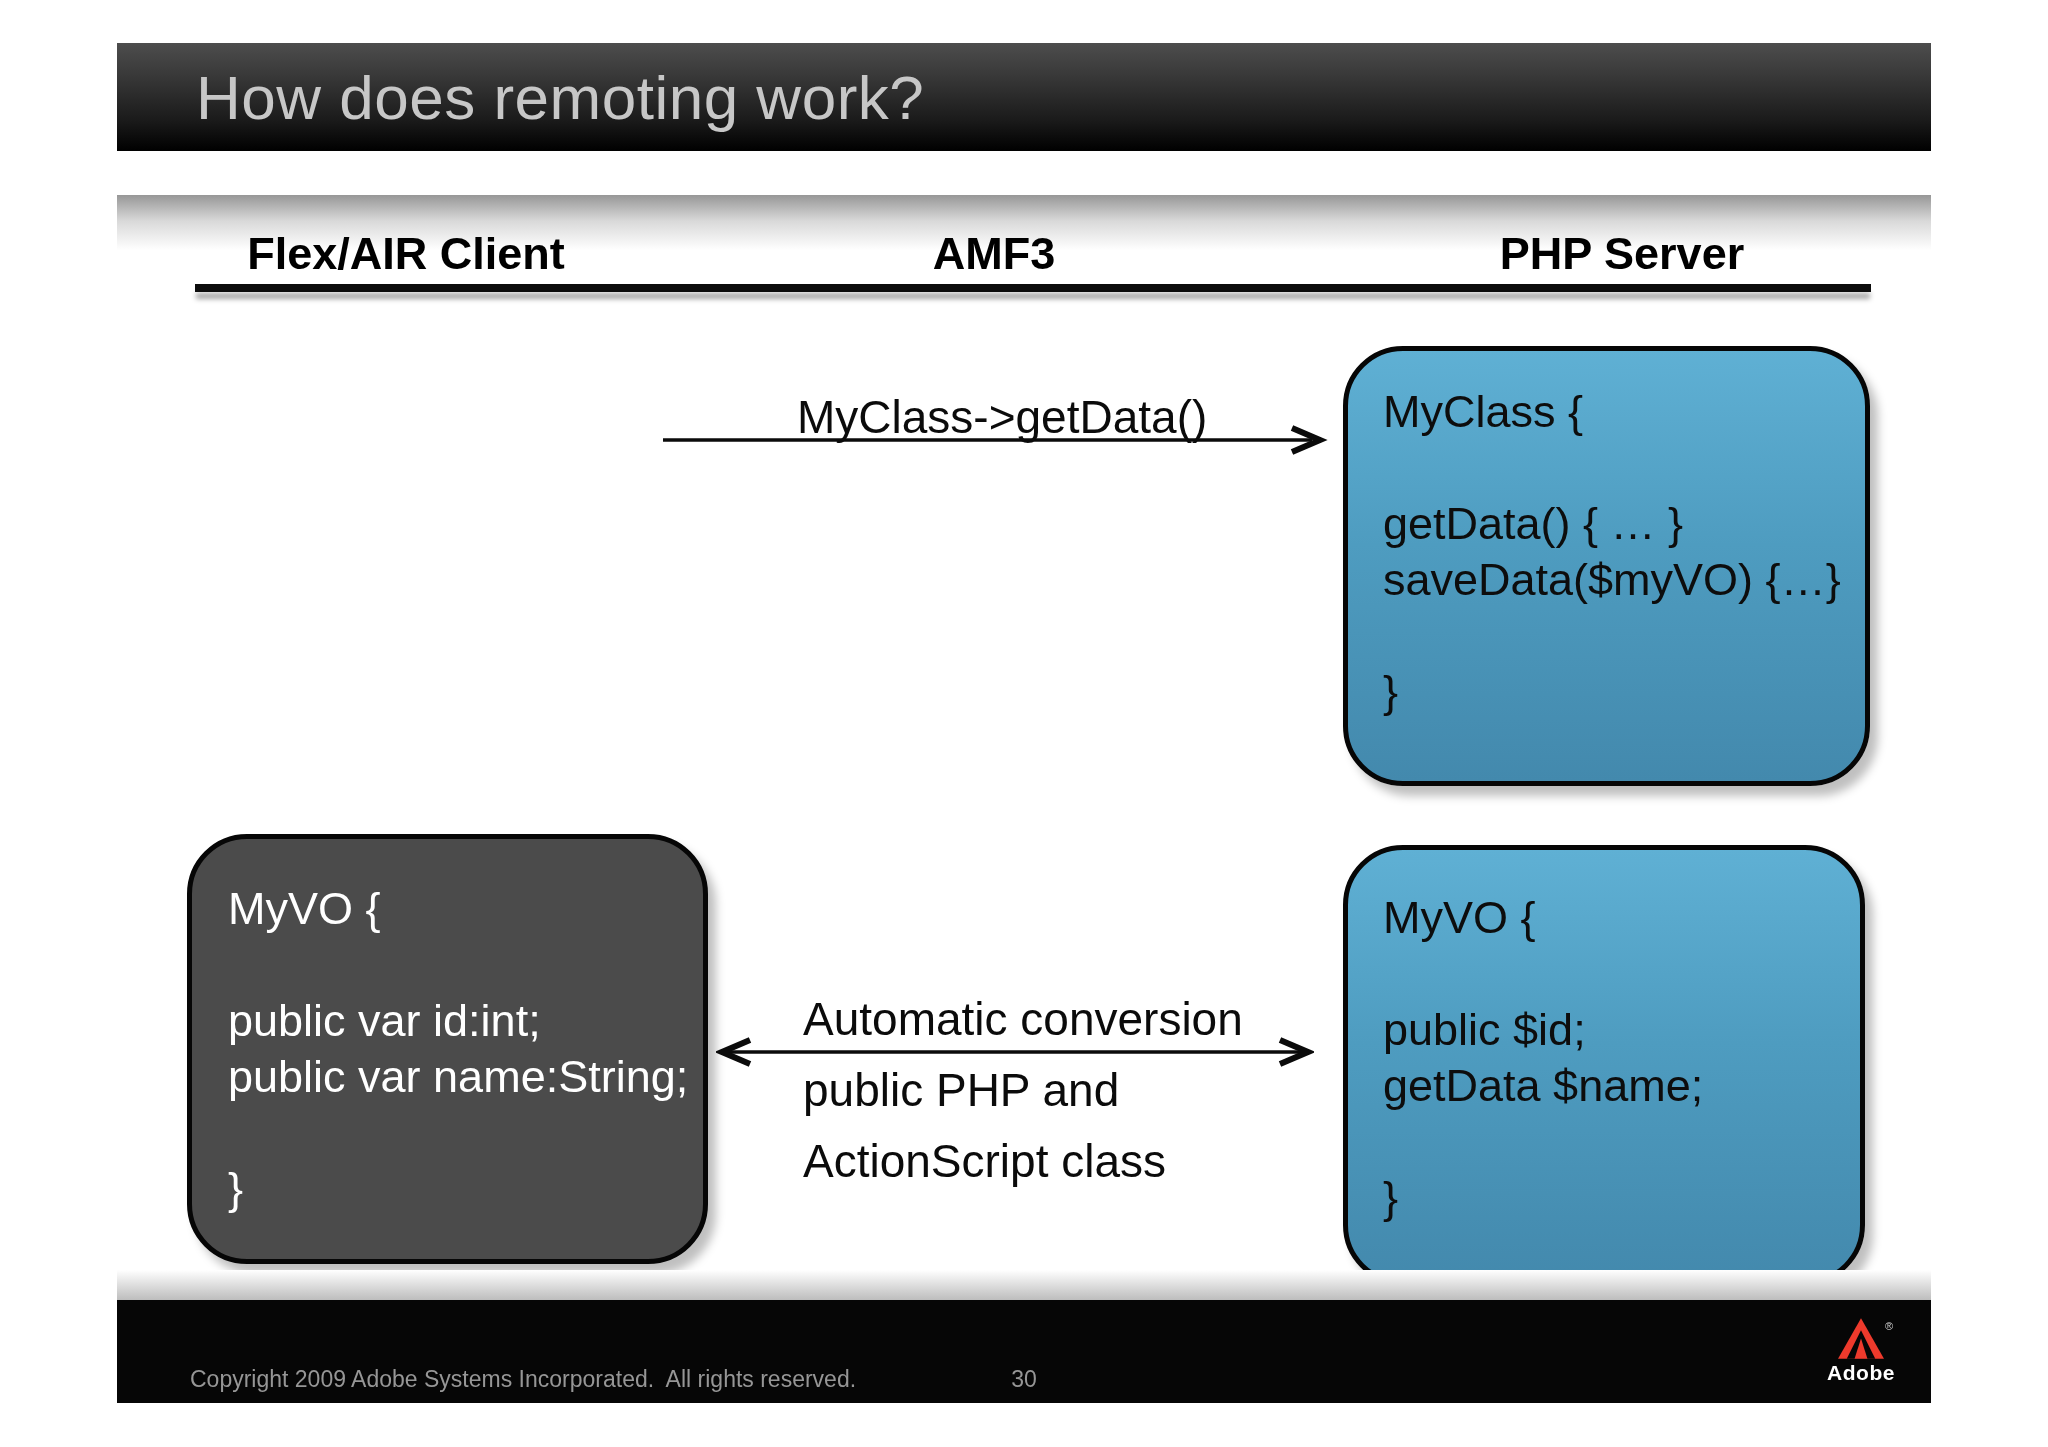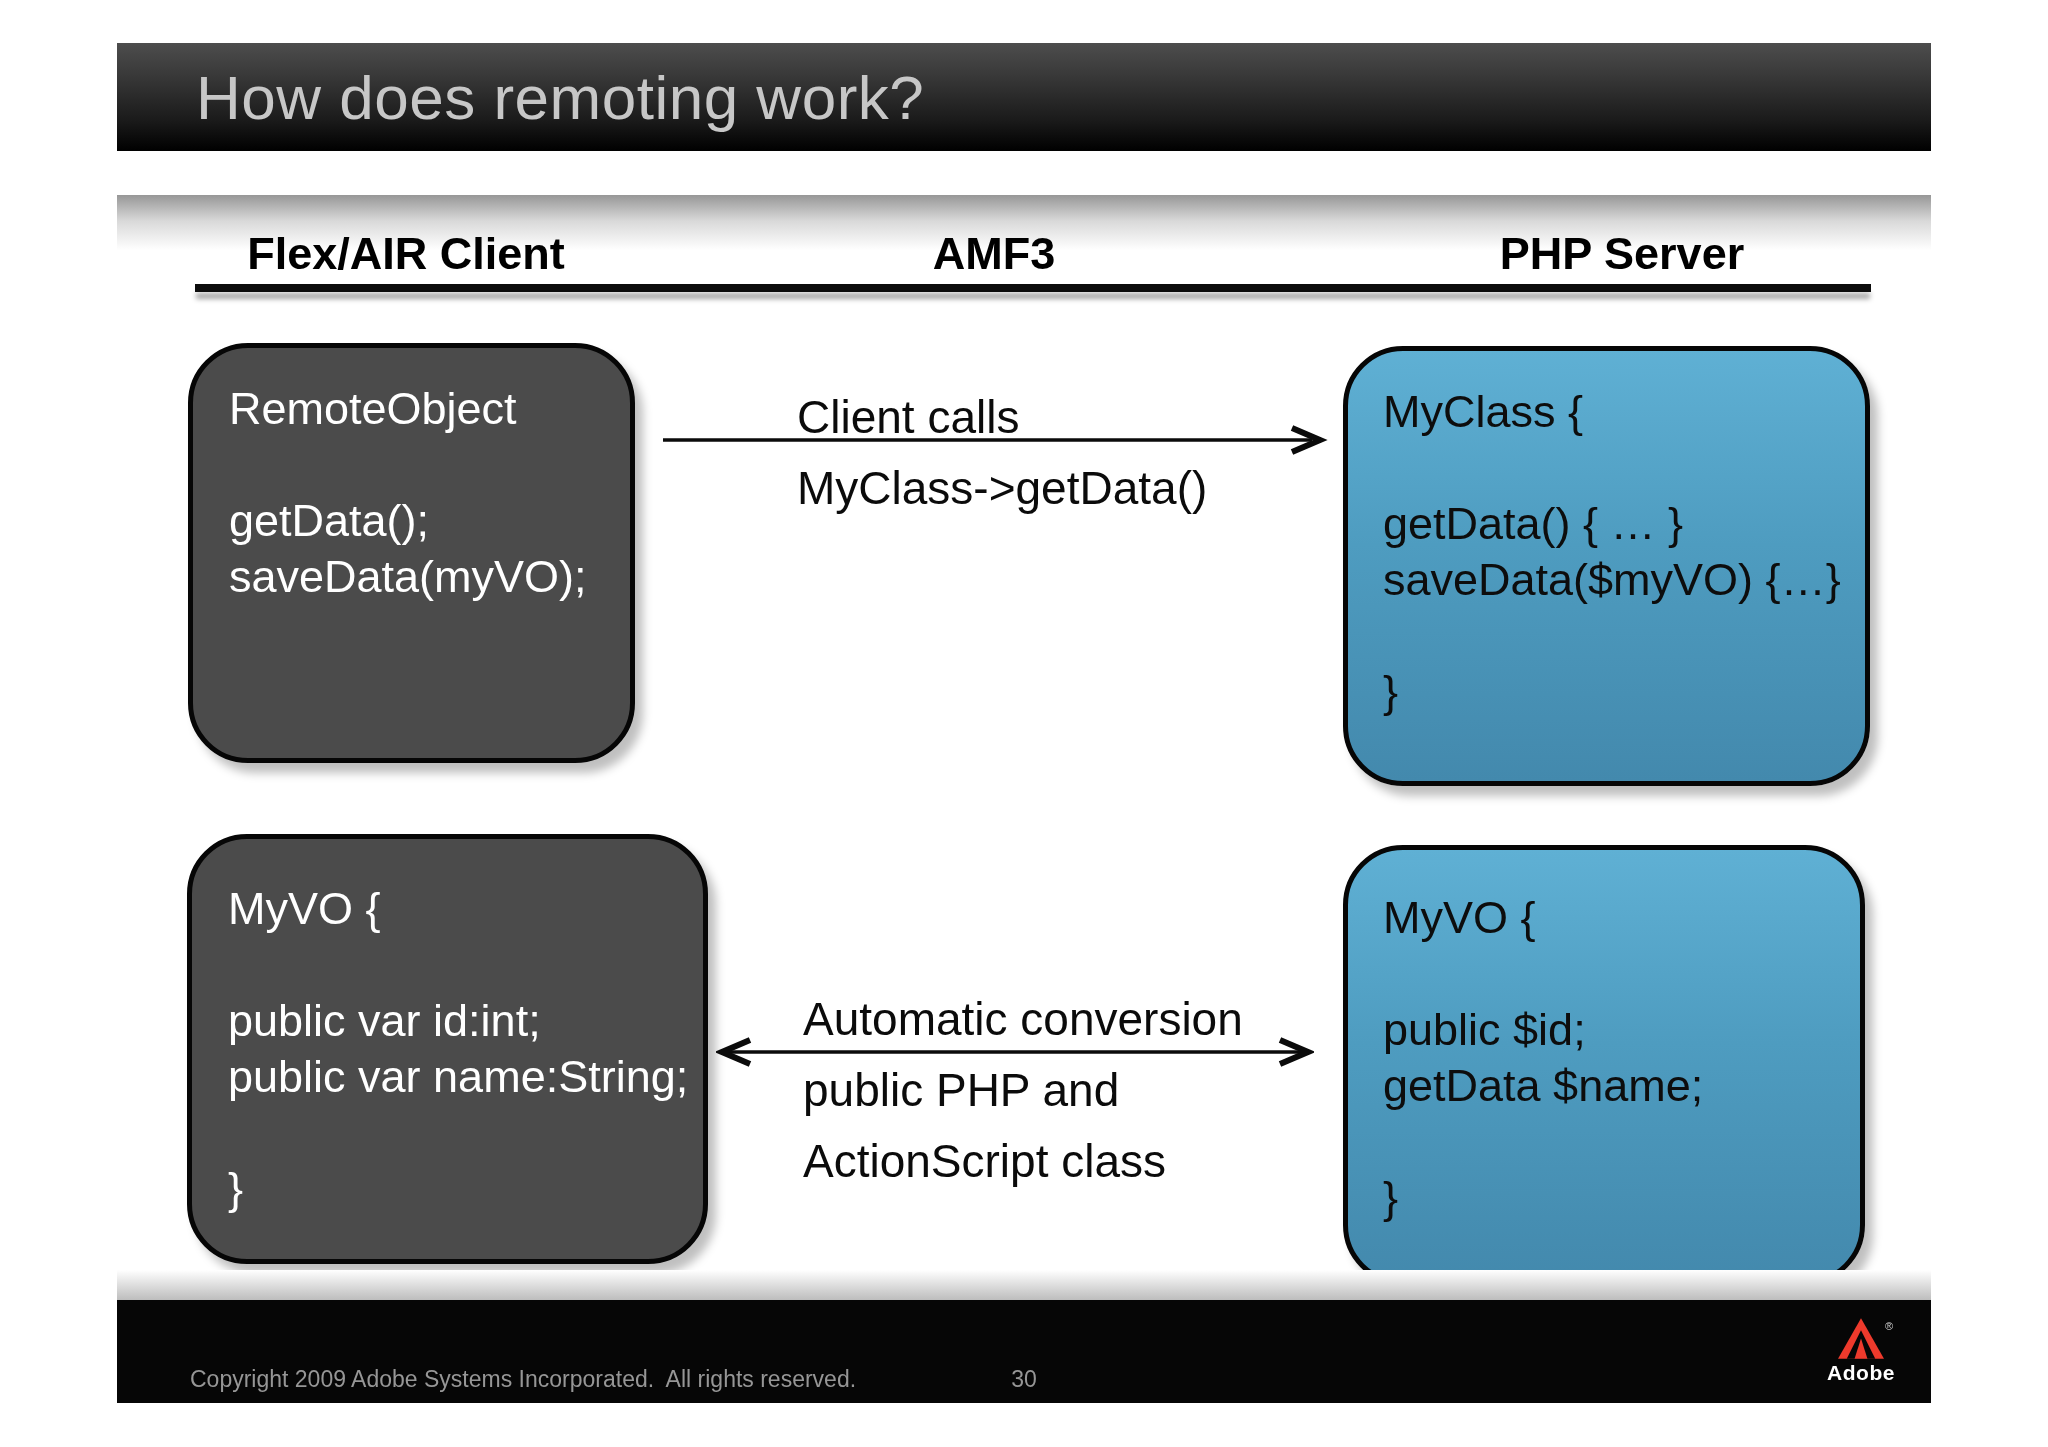--- a/index.html
+++ b/index.html
@@ -155,26 +155,20 @@
   <div class="title-bar">
     <div class="slide-title">How does remoting work?</div>
   </div>
   <div class="title-reflection"></div>
 
   <div class="col-header col-client">Flex/AIR Client</div>
   <div class="col-header col-amf3">AMF3</div>
   <div class="col-header col-server">PHP Server</div>
   <div class="header-rule"></div>
 
-  <div class="box dark box-remote">
-    <div class="line">RemoteObject</div>
-    <div class="line"></div>
-    <div class="line">getData();</div>
-    <div class="line">saveData(myVO);</div>
-  </div>
 
   <div class="box blue box-myclass">
     <div class="line bold">MyClass {</div>
     <div class="line"></div>
     <div class="line">getData() { … }</div>
     <div class="line">saveData($myVO) {…}</div>
     <div class="line"></div>
     <div class="line">}</div>
   </div>
 
@@ -194,21 +188,20 @@
     <div class="line">getData $name;</div>
     <div class="line"></div>
     <div class="line">}</div>
   </div>
 
   <svg class="arrow-svg arrow-call-svg" width="668" height="32" viewBox="0 0 668 32">
     <line x1="3" y1="16" x2="652" y2="16" stroke="#0b0b0b" stroke-width="3.5"></line>
     <polyline points="632,4 660,16 632,28" fill="none" stroke="#0b0b0b" stroke-width="6"></polyline>
   </svg>
   <div class="arrow-label label-call">
-    <div>Client calls</div>
     <div>MyClass-&gt;getData()</div>
   </div>
 
   <svg class="arrow-svg arrow-conv-svg" width="598" height="32" viewBox="0 0 598 32">
     <line x1="12" y1="16" x2="586" y2="16" stroke="#0b0b0b" stroke-width="3.5"></line>
     <polyline points="34,4 6,16 34,28" fill="none" stroke="#0b0b0b" stroke-width="6"></polyline>
     <polyline points="564,4 592,16 564,28" fill="none" stroke="#0b0b0b" stroke-width="6"></polyline>
   </svg>
   <div class="arrow-label label-conv">
     <div>Automatic conversion</div>

